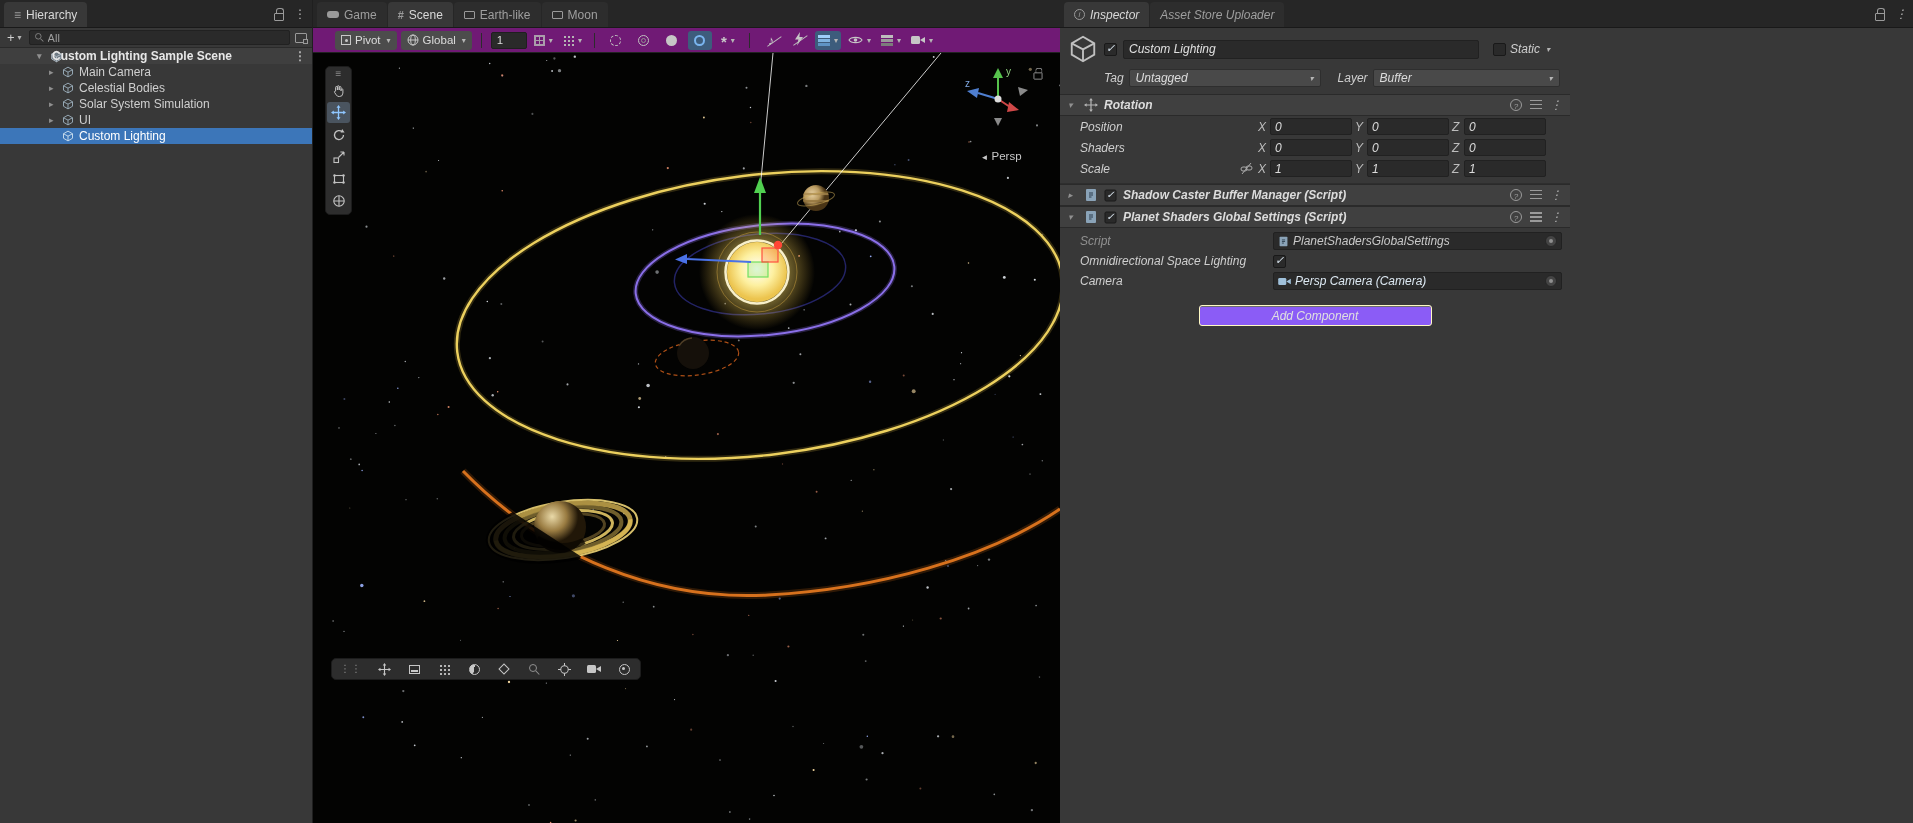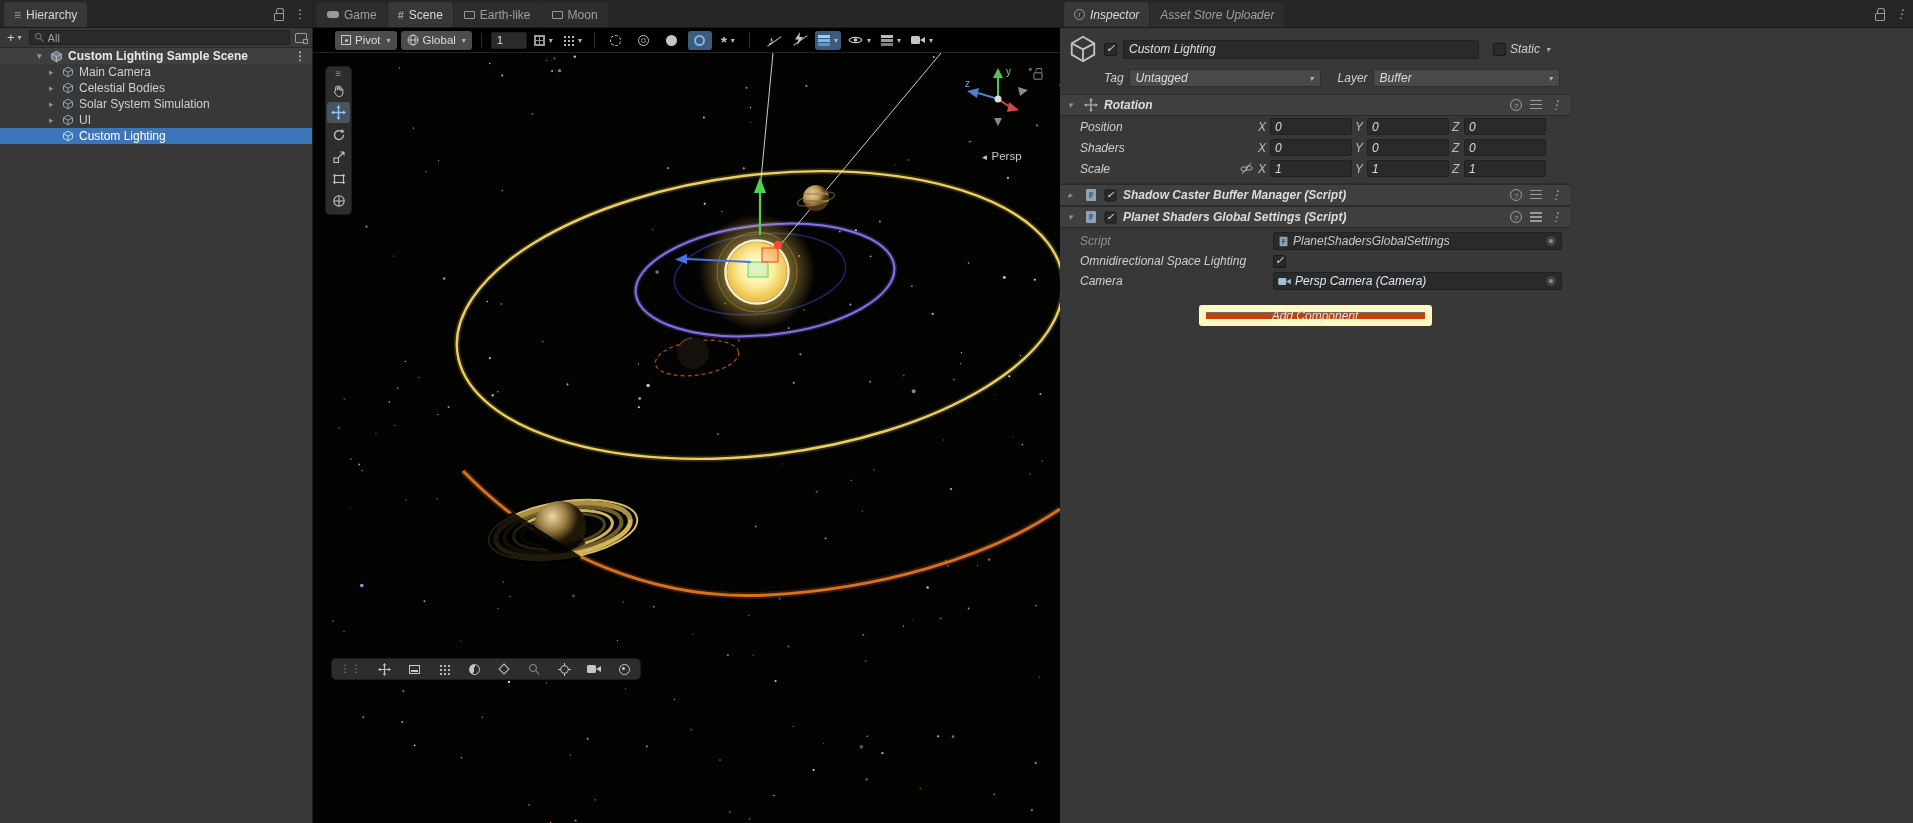--- a/index.html
+++ b/index.html
@@ -47,21 +47,21 @@
   .ic-pick::after{content:"";position:absolute;width:3px;height:3px;border:1px solid #9a9a9a;right:-2px;bottom:-2px;background:#383838;}
   .tree{position:relative;}
   .trow{height:16px;display:flex;align-items:center;position:relative;color:#cfcfcf;font-size:12px;}
   .trow .fold{position:absolute;font-size:9px;color:#909090;}
   .trow .obj-ic{position:absolute;display:flex;}
   .trow .tlabel{position:absolute;white-space:nowrap;}
   .scene-row{background:#3f3f3f;color:#e8e8e8;font-weight:bold;}
   .trow.selected{background:#3c76b9;color:#fff;}
   .row-kebab{position:absolute;right:6px;color:#b5b5b5;}
   
-  .s-toolbar{height:25px;background:#000000;border-bottom:1px solid #222;display:flex;align-items:center;padding:0 0 0 22px;gap:4px;}
+  .s-toolbar{height:25px;background:#701a75;border-bottom:1px solid #222;display:flex;align-items:center;padding:0 0 0 22px;gap:4px;}
   .tb-btn{height:19px;background:#4c4c4c;border-radius:3px;padding:0 6px;display:flex;align-items:center;gap:4px;font-size:11.5px;color:#dcdcdc;}
   .tb-field{width:36px;height:17px;background:#2a2a2a;border:1px solid #1f1f1f;border-radius:2px;color:#dcdcdc;display:flex;align-items:center;padding:0 5px;font-size:11.5px;}
   .tb-ic{height:19px;min-width:24px;display:flex;align-items:center;justify-content:center;border-radius:3px;color:#c8c8c8;padding:0 3px;gap:2px;}
   .tb-ic.on{background:#3d5c7c;color:#9ecdf8;}
   .sep{width:1px;height:15px;background:#2c2c2c;margin:0 5px;}
   .circ{width:11px;height:11px;border-radius:50%;display:inline-block;}
   .circ.dash{border:1.2px dashed #c0c0c0;}
   .circ.sphere{border:1.2px solid #c0c0c0;position:relative;}
   .circ.sphere::after{content:"";position:absolute;inset:2px;border-radius:50%;border:1px solid #8f8f8f;}
   .circ.fill{background:#c6c6c6;}
@@ -105,21 +105,21 @@
   .link-slot{width:18px;display:flex;align-items:center;}
   .axg{display:flex;align-items:center;margin-right:3px;}
   .axname{width:12px;color:#bdbdbd;}
   .nfield{width:82px;height:17px;background:#2a2a2a;border:1px solid #212121;border-radius:2px;display:flex;align-items:center;padding:0 4px;color:#dcdcdc;}
   .prow{display:flex;align-items:center;height:20px;padding-left:20px;color:#cfcfcf;}
   .plabel{width:193px;white-space:nowrap;}
   .plabel.dim{color:#909090;}
   .objfield{width:289px;height:18px;background:#2a2a2a;border:1px solid #212121;border-radius:2px;display:flex;align-items:center;gap:4px;padding:0 4px;color:#c8c8c8;}
   .objfield.cam{color:#dce8f2;}
   .addc{display:flex;justify-content:center;margin-top:14px;width:510px;}
-  .add-btn-big{width:233px;height:21px;background:#c2410c;border:7px solid #fef9c3;border-radius:3px;box-shadow:inset 0 1px 0 #6d6d6d;display:flex;align-items:center;justify-content:center;color:#e0e0e0;}
+  .add-btn-big{width:233px;height:21px;background:#8b5cf6;border:1px solid #fef9c3;border-radius:3px;box-shadow:inset 0 1px 0 #6d6d6d;display:flex;align-items:center;justify-content:center;color:#e0e0e0;}
   .divline{height:1px;background:#2e2e2e;margin-top:4px;}
 </style>
 </head>
 <body>
 
 <div class="editor">
 
   <div class="panel" style="left:0;width:313px;border-right:1px solid #1f1f1f;">
     <div class="tabbar">
       <div class="tab active">
@@ -144,21 +144,21 @@
     </div>
     <div class="tree">
       <div class="trow scene-row">
         <span class="fold" style="left:37px;">▾</span>
         <span class="obj-ic" style="left:50px;">
           <svg width="13" height="13" viewBox="0 0 16 16">
               <path d="M8 1.5L14 5v6L8 14.5 2 11V5z" fill="#6e7a84" stroke="#b8c2ca" stroke-width="1"></path>
               <path d="M2 5l6 3.2L14 5M8 8.2v6.3" fill="none" stroke="#b8c2ca" stroke-width="1"></path>
             </svg>
         </span>
-        <span class="tlabel" style="left:68px;">Custom Lighting Sample Scene</span>
+        <span class="tlabel" style="left:52px;">Custom Lighting Sample Scene</span>
         <span class="row-kebab">⋮</span>
       </div>
       <div class="trow">
         <span class="fold" style="left:49px;">▸</span>
         <span class="obj-ic" style="left:62px;">
             <svg width="12" height="12" viewBox="0 0 16 16">
               <path d="M8 1.5L14 5v6L8 14.5 2 11V5z" fill="none" stroke="#9eb2c0" stroke-width="1.2"></path>
               <path d="M2 5l6 3.2L14 5M8 8.2v6.3" fill="none" stroke="#9eb2c0" stroke-width="1.2"></path>
             </svg>
           </span>

